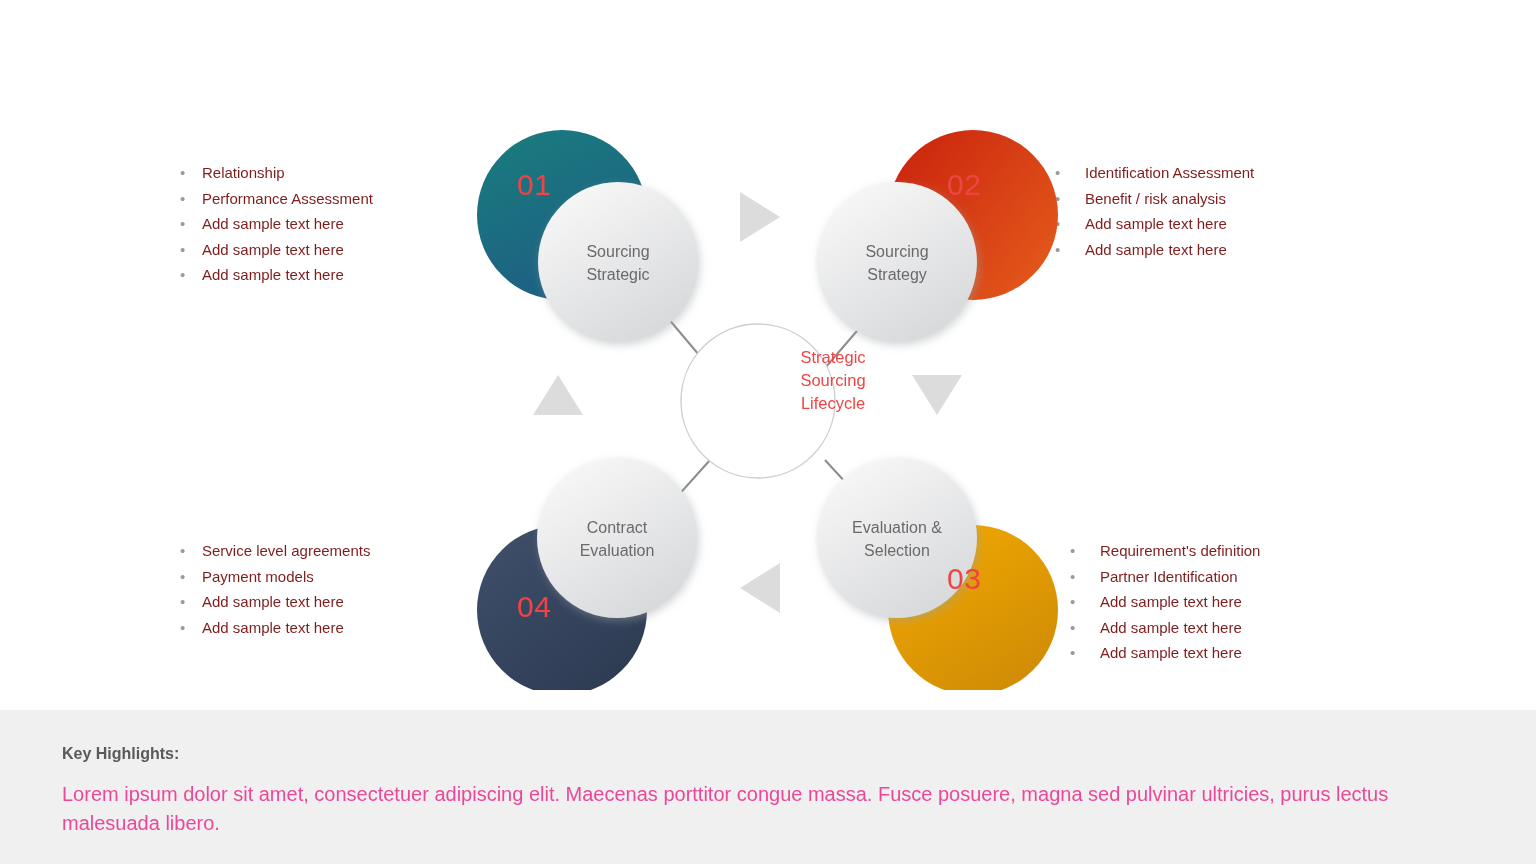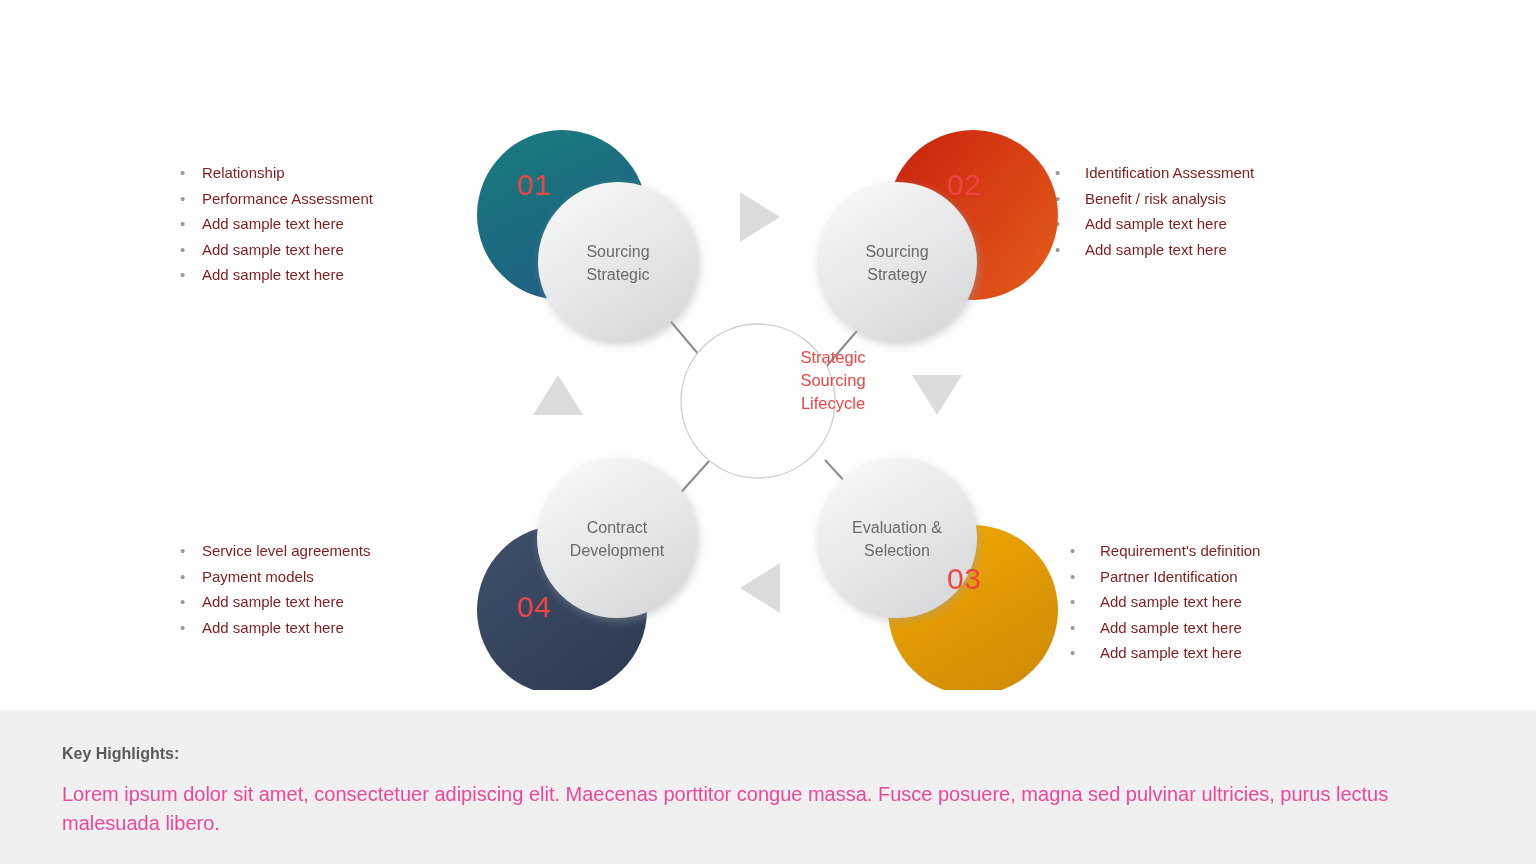--- a/index.html
+++ b/index.html
@@ -242,21 +242,21 @@
     <div class="disc-label" id="lbl-02">
       <div>Sourcing</div>
       <div>Strategy</div>
     </div>
     <div class="disc-label" id="lbl-03">
       <div>Evaluation &amp;</div>
       <div>Selection</div>
     </div>
     <div class="disc-label" id="lbl-04">
       <div>Contract</div>
-      <div>Development</div>
+      <div>Evaluation</div>
     </div>
   </div>
 
   <div class="kh-band"></div>
   <div class="kh-title">Key Highlights:</div>
   <div class="kh-body">Lorem ipsum dolor sit amet, consectetuer adipiscing elit. Maecenas porttitor congue massa. Fusce posuere, magna sed pulvinar ultricies, purus lectus malesuada libero.</div>
 
 </div>
 
 </body></html>

